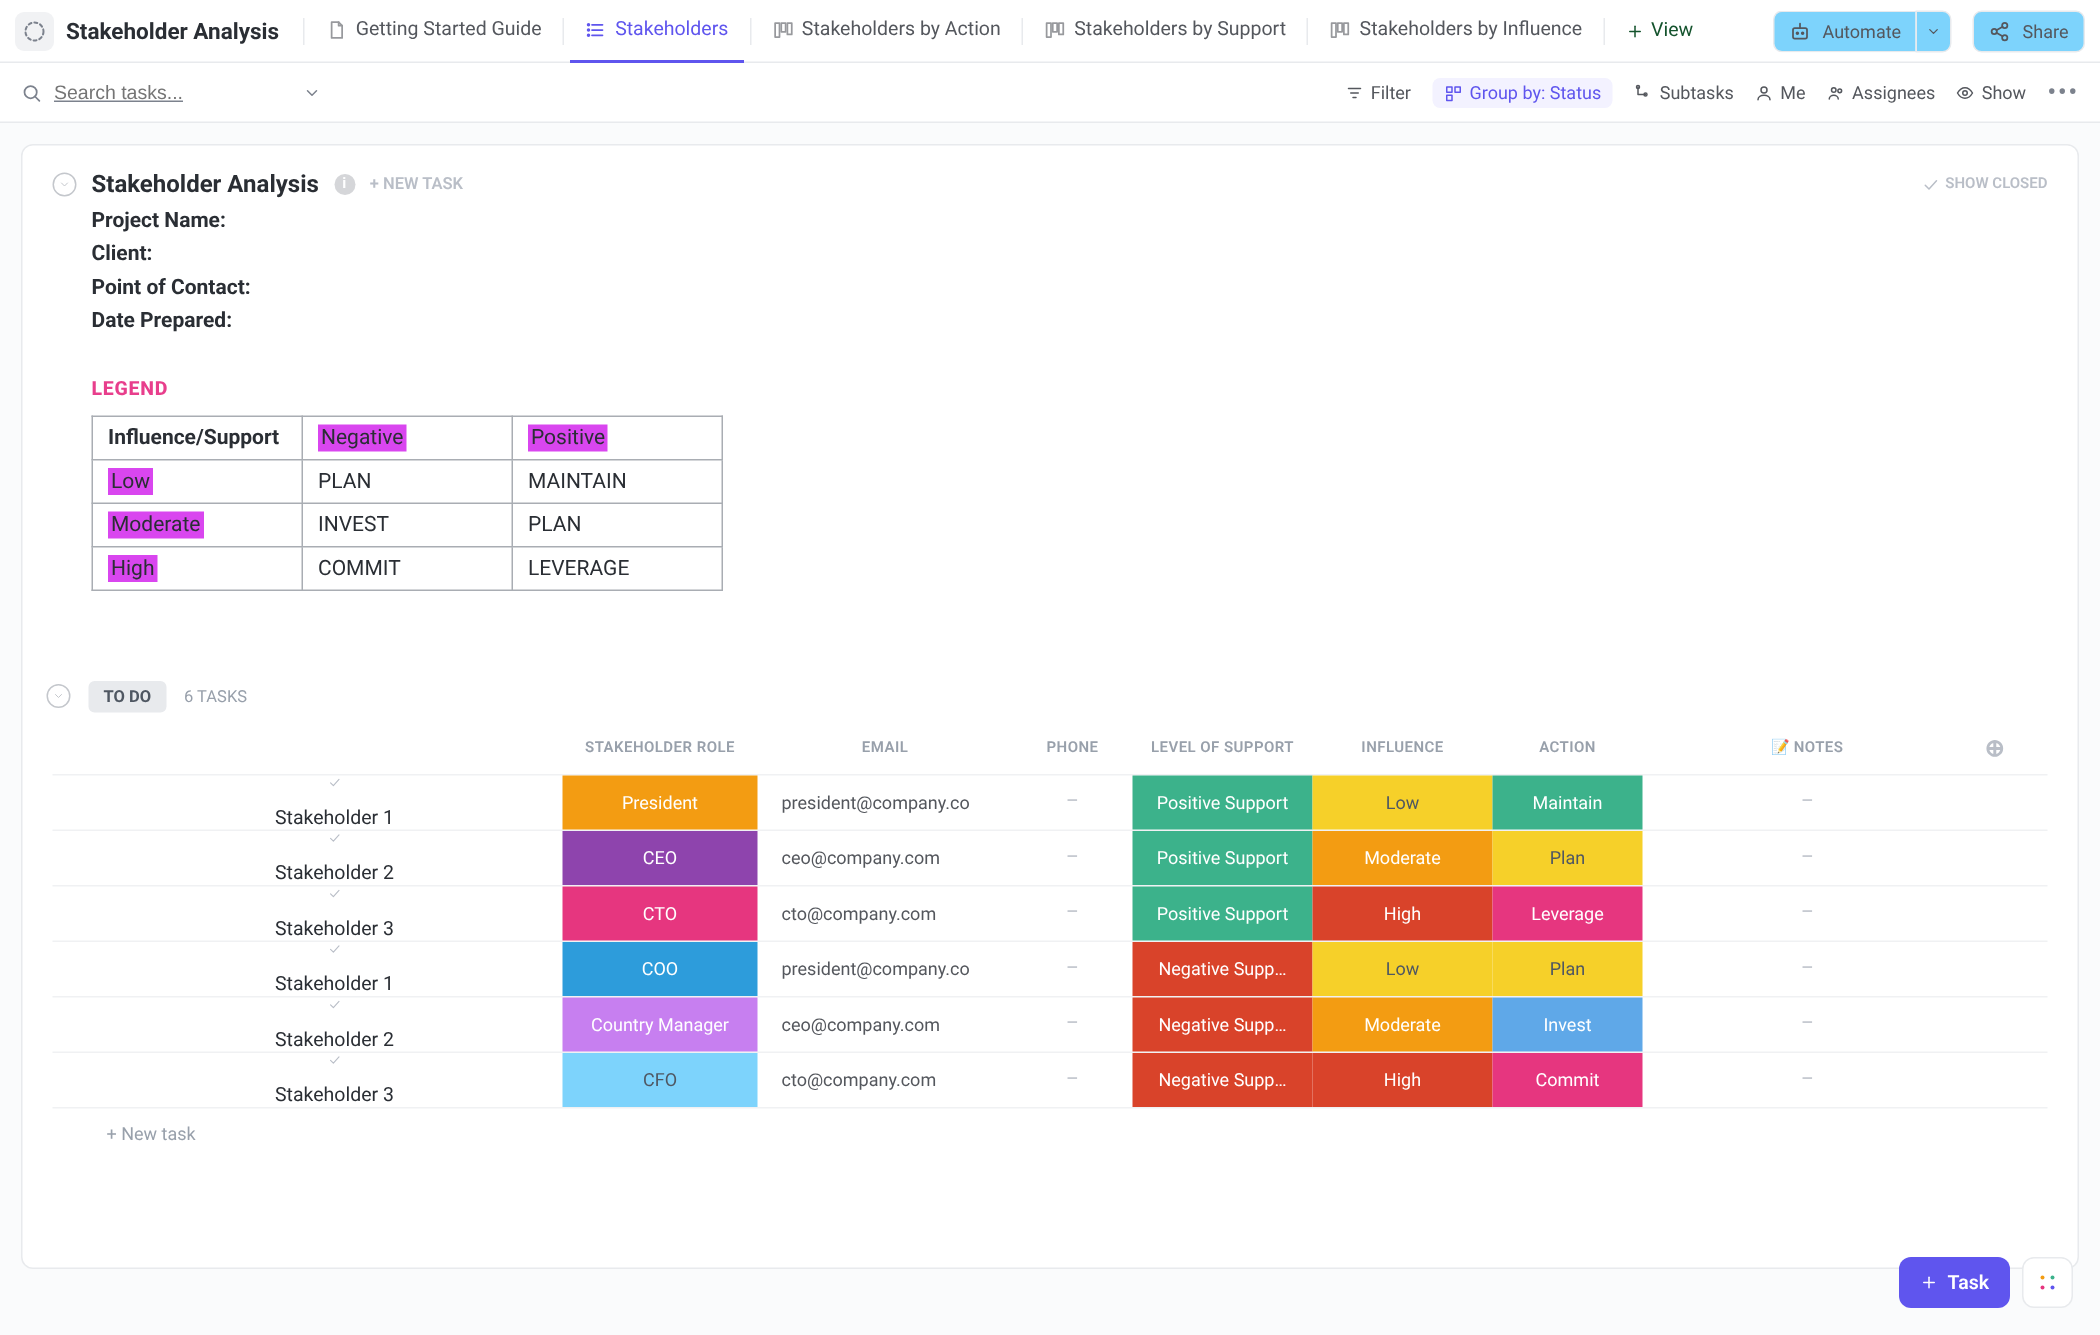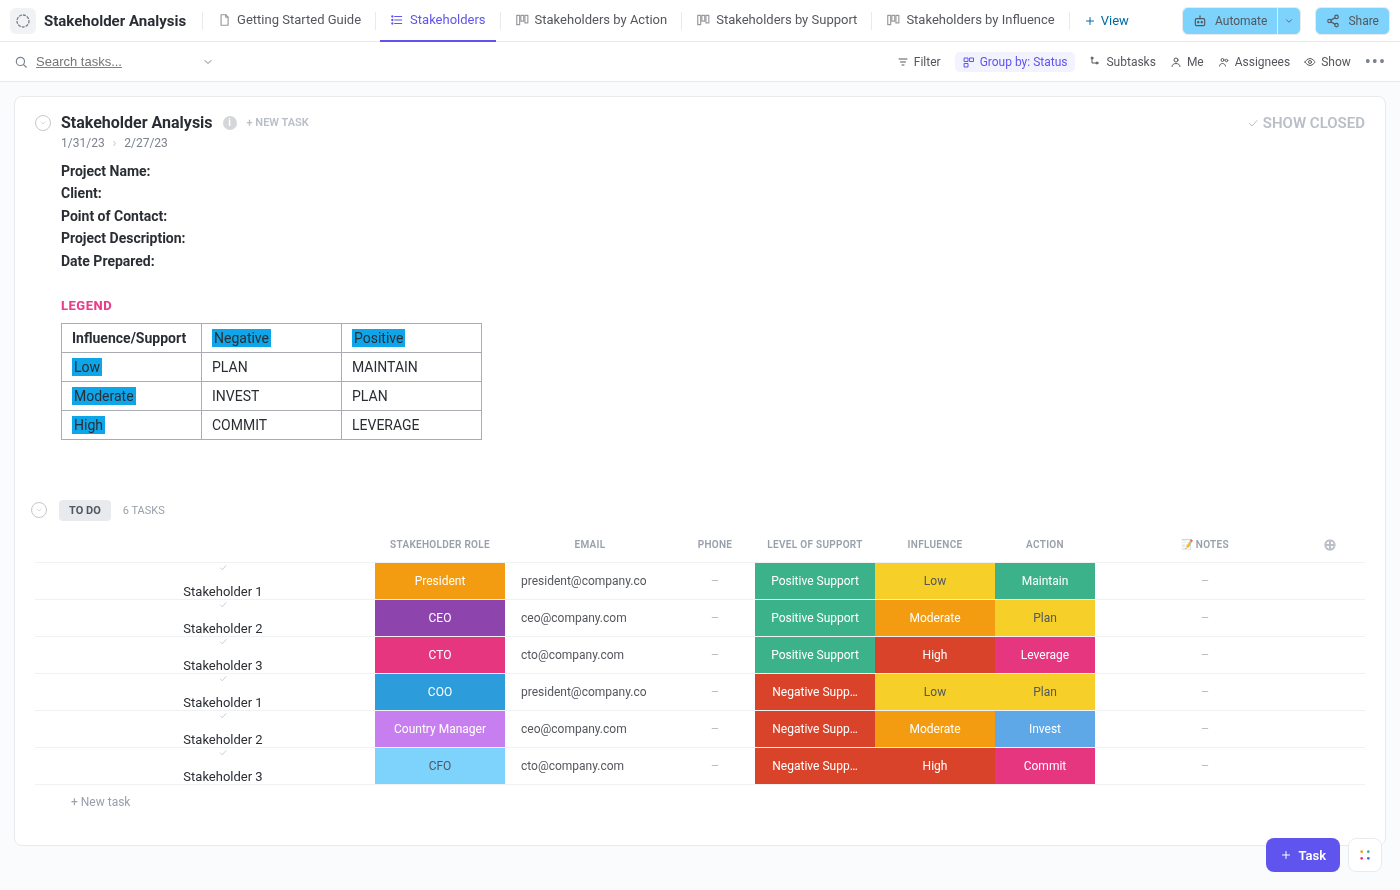--- a/index.html
+++ b/index.html
@@ -8,21 +8,21 @@
   
   .topbar { display: flex; align-items: center; height: 42px; background: #fff; border-bottom: 1px solid #e8eaed; padding: 0 10px; gap: 4px; }
   .app-icon { width: 26px; height: 26px; border-radius: 6px; background: #f1f2f4; display: flex; align-items: center; justify-content: center; margin-right: 4px; }
   .app-icon svg { width: 16px; height: 16px; stroke: #7c828d; }
   .space-title { font-weight: 700; font-size: 15px; color: #2a2e34; margin-right: 12px; }
   .tab { display: flex; align-items: center; gap: 6px; padding: 0 10px; height: 42px; color: #54575d; font-size: 13px; cursor: pointer; border-bottom: 2px solid transparent; }
   .tab.active { color: #5f55ee; border-bottom-color: #5f55ee; }
   .tab .tab-ic { width: 14px; height: 14px; opacity: .6; }
   .tab.active .tab-ic { opacity: 1; }
   .tab-sep { width: 1px; height: 18px; background: #e8eaed; }
-  .addview { display: flex; align-items: center; gap: 5px; padding: 0 10px; color: #0369a1; cursor: pointer; }
+  .addview { display: flex; align-items: center; gap: 5px; padding: 0 10px; color: #14532d; cursor: pointer; }
   .spacer { flex: 1; }
   .btn { display: flex; align-items: center; gap: 8px; height: 28px; padding: 0 10px; border: 1px solid #e8eaed; border-radius: 6px; background: #7dd3fc; color: #54575d; cursor: pointer; font-size: 12px; }
   .btn.split { border-radius: 6px 0 0 6px; border-right: none; }
   .btn.caret { border-radius: 0 6px 6px 0; padding: 0 6px; }
   .btn-group { display: flex; }
 
   
   .toolbar { display: flex; align-items: center; height: 40px; background: #fff; border-bottom: 1px solid #e8eaed; padding: 0 14px; gap: 14px; font-size: 12px; color: #7c828d; }
   .search { display: flex; align-items: center; gap: 8px; flex: 0 0 200px; position: relative; text-decoration: underline; }
   .search input { border: none; outline: none; font-size: 13px; color: #54575d; width: 150px; background: transparent; }
@@ -33,32 +33,32 @@
   .dots { font-size: 18px; letter-spacing: 1px; cursor: pointer; color: #7c828d; }
 
   
   .card { margin: 14px; background: #fff; border: 1px solid #e8eaed; border-radius: 8px; padding: 10px 20px 20px 20px; height: 750px; overflow-y: auto; position: relative; }
   .card-head { display: flex; align-items: center; gap: 10px; padding: 6px 0 4px; }
   .collapse-ic { width: 16px; height: 16px; border: 1.5px solid #c4c7cc; border-radius: 50%; display: flex; align-items: center; justify-content: center; }
   .collapse-ic svg { width: 8px; height: 8px; stroke: #c4c7cc; }
   .list-title { font-weight: 700; font-size: 16px; }
   .info-ic { width: 14px; height: 14px; border-radius: 50%; background: #d5d6d9; color: #fff; font-size: 10px; display: flex; align-items: center; justify-content: center; font-weight: 700; }
   .newtask { color: #b9bec7; font-size: 11px; font-weight: 600; cursor: pointer; }
-  .showclosed { margin-left: auto; color: #b9bec7; font-size: 15px; font-weight: 600; display: flex; align-items: center; gap: 4px; cursor: pointer; }
+  .showclosed { margin-left: auto; color: #b9bec7; font-size: 10px; font-weight: 600; display: flex; align-items: center; gap: 4px; cursor: pointer; }
 
   .meta { padding-left: 26px; }
   .dates { display: flex; align-items: center; gap: 8px; color: #7c828d; font-size: 12px; margin-bottom: 10px; }
   .dates .ar { color: #c4c7cc; }
   .fields div { font-weight: 700; font-size: 14px; line-height: 1.6; color: #2a2e34; }
   .legend-h { color: #e83e8c; font-weight: 800; font-size: 13px; letter-spacing: .5px; margin: 26px 0 10px; }
 
   
   table.legend { border-collapse: collapse; }
   table.legend td { border: 1px solid #a9adb3; padding: 6px 10px; font-size: 14px; min-width: 140px; }
-  table.legend td .hl { background: #0ea5e9; padding: 1px 2px; }
+  table.legend td .hl { background: #d946ef; padding: 1px 2px; }
   table.legend td.hdr { font-weight: 700; }
 
   
   .group-head { display: flex; align-items: center; gap: 12px; margin-top: 60px; padding-left: 0; }
   .group-head .collapse-ic { margin-left: -4px; }
   .status-pill { background: #e8eaed; color: #4f5762; font-weight: 700; font-size: 11px; padding: 4px 10px; border-radius: 4px; }
   .task-count { color: #98a0ab; font-size: 11px; }
 
   .grid { display: grid; grid-template-columns: 340px 130px 170px 80px 120px 120px 100px 220px 30px; align-items: center; }
   .cols { color: #98a0ab; font-size: 10px; font-weight: 600; letter-spacing: .3px; text-align: center; padding: 6px 0 4px; margin-top: 4px; }
@@ -256,30 +256,24 @@
     <div class="newtask">+ NEW TASK</div>
     <div class="showclosed">
       <svg width="12" height="12" viewBox="0 0 24 24">
           <polyline points="5 13 10 18 20 7"></polyline>
         </svg>
       <span>SHOW CLOSED</span>
     </div>
   </div>
 
   <div class="meta">
-    <div class="dates">
-      <span>1/31/23</span>
-      <span class="ar">›</span>
-      <span>2/27/23</span>
-    </div>
     <div class="fields">
       <div>Project Name:</div>
       <div>Client:</div>
       <div>Point of Contact:</div>
-      <div>Project Description:</div>
       <div>Date Prepared:</div>
     </div>
     <div class="legend-h">LEGEND</div>
     <table class="legend">
       <tbody>
           <tr>
         <td class="hdr">Influence/Support</td>
         <td><span class="hl">Negative</span></td>
         <td><span class="hl">Positive</span></td>
       </tr>

